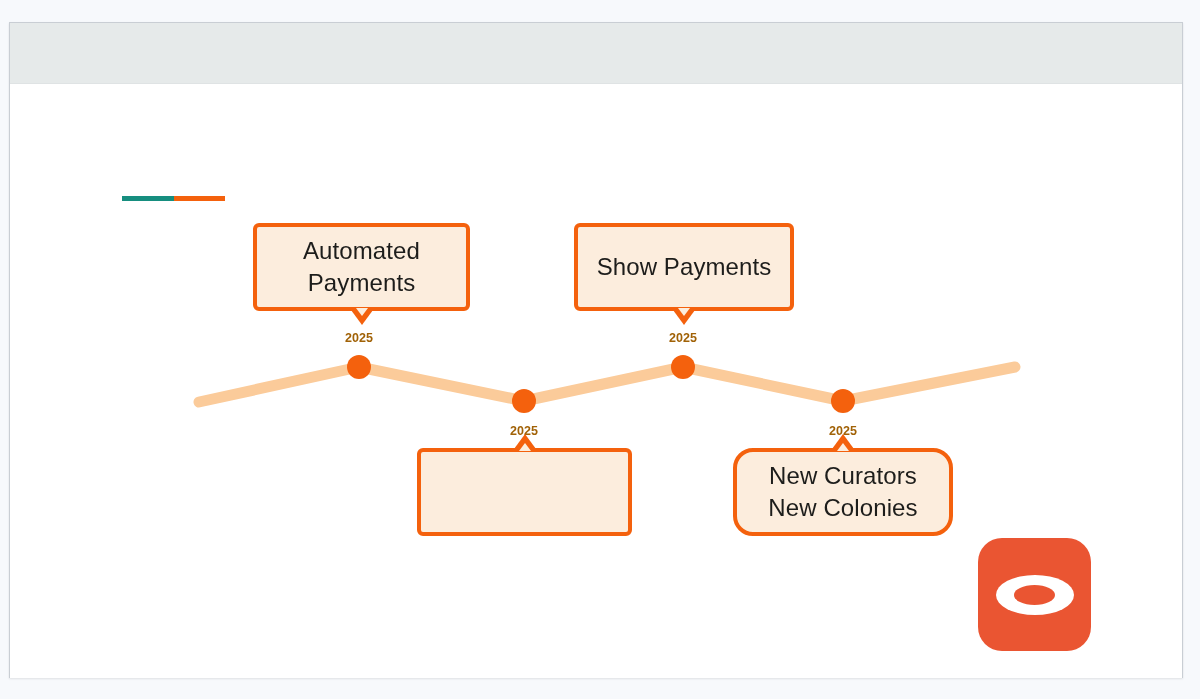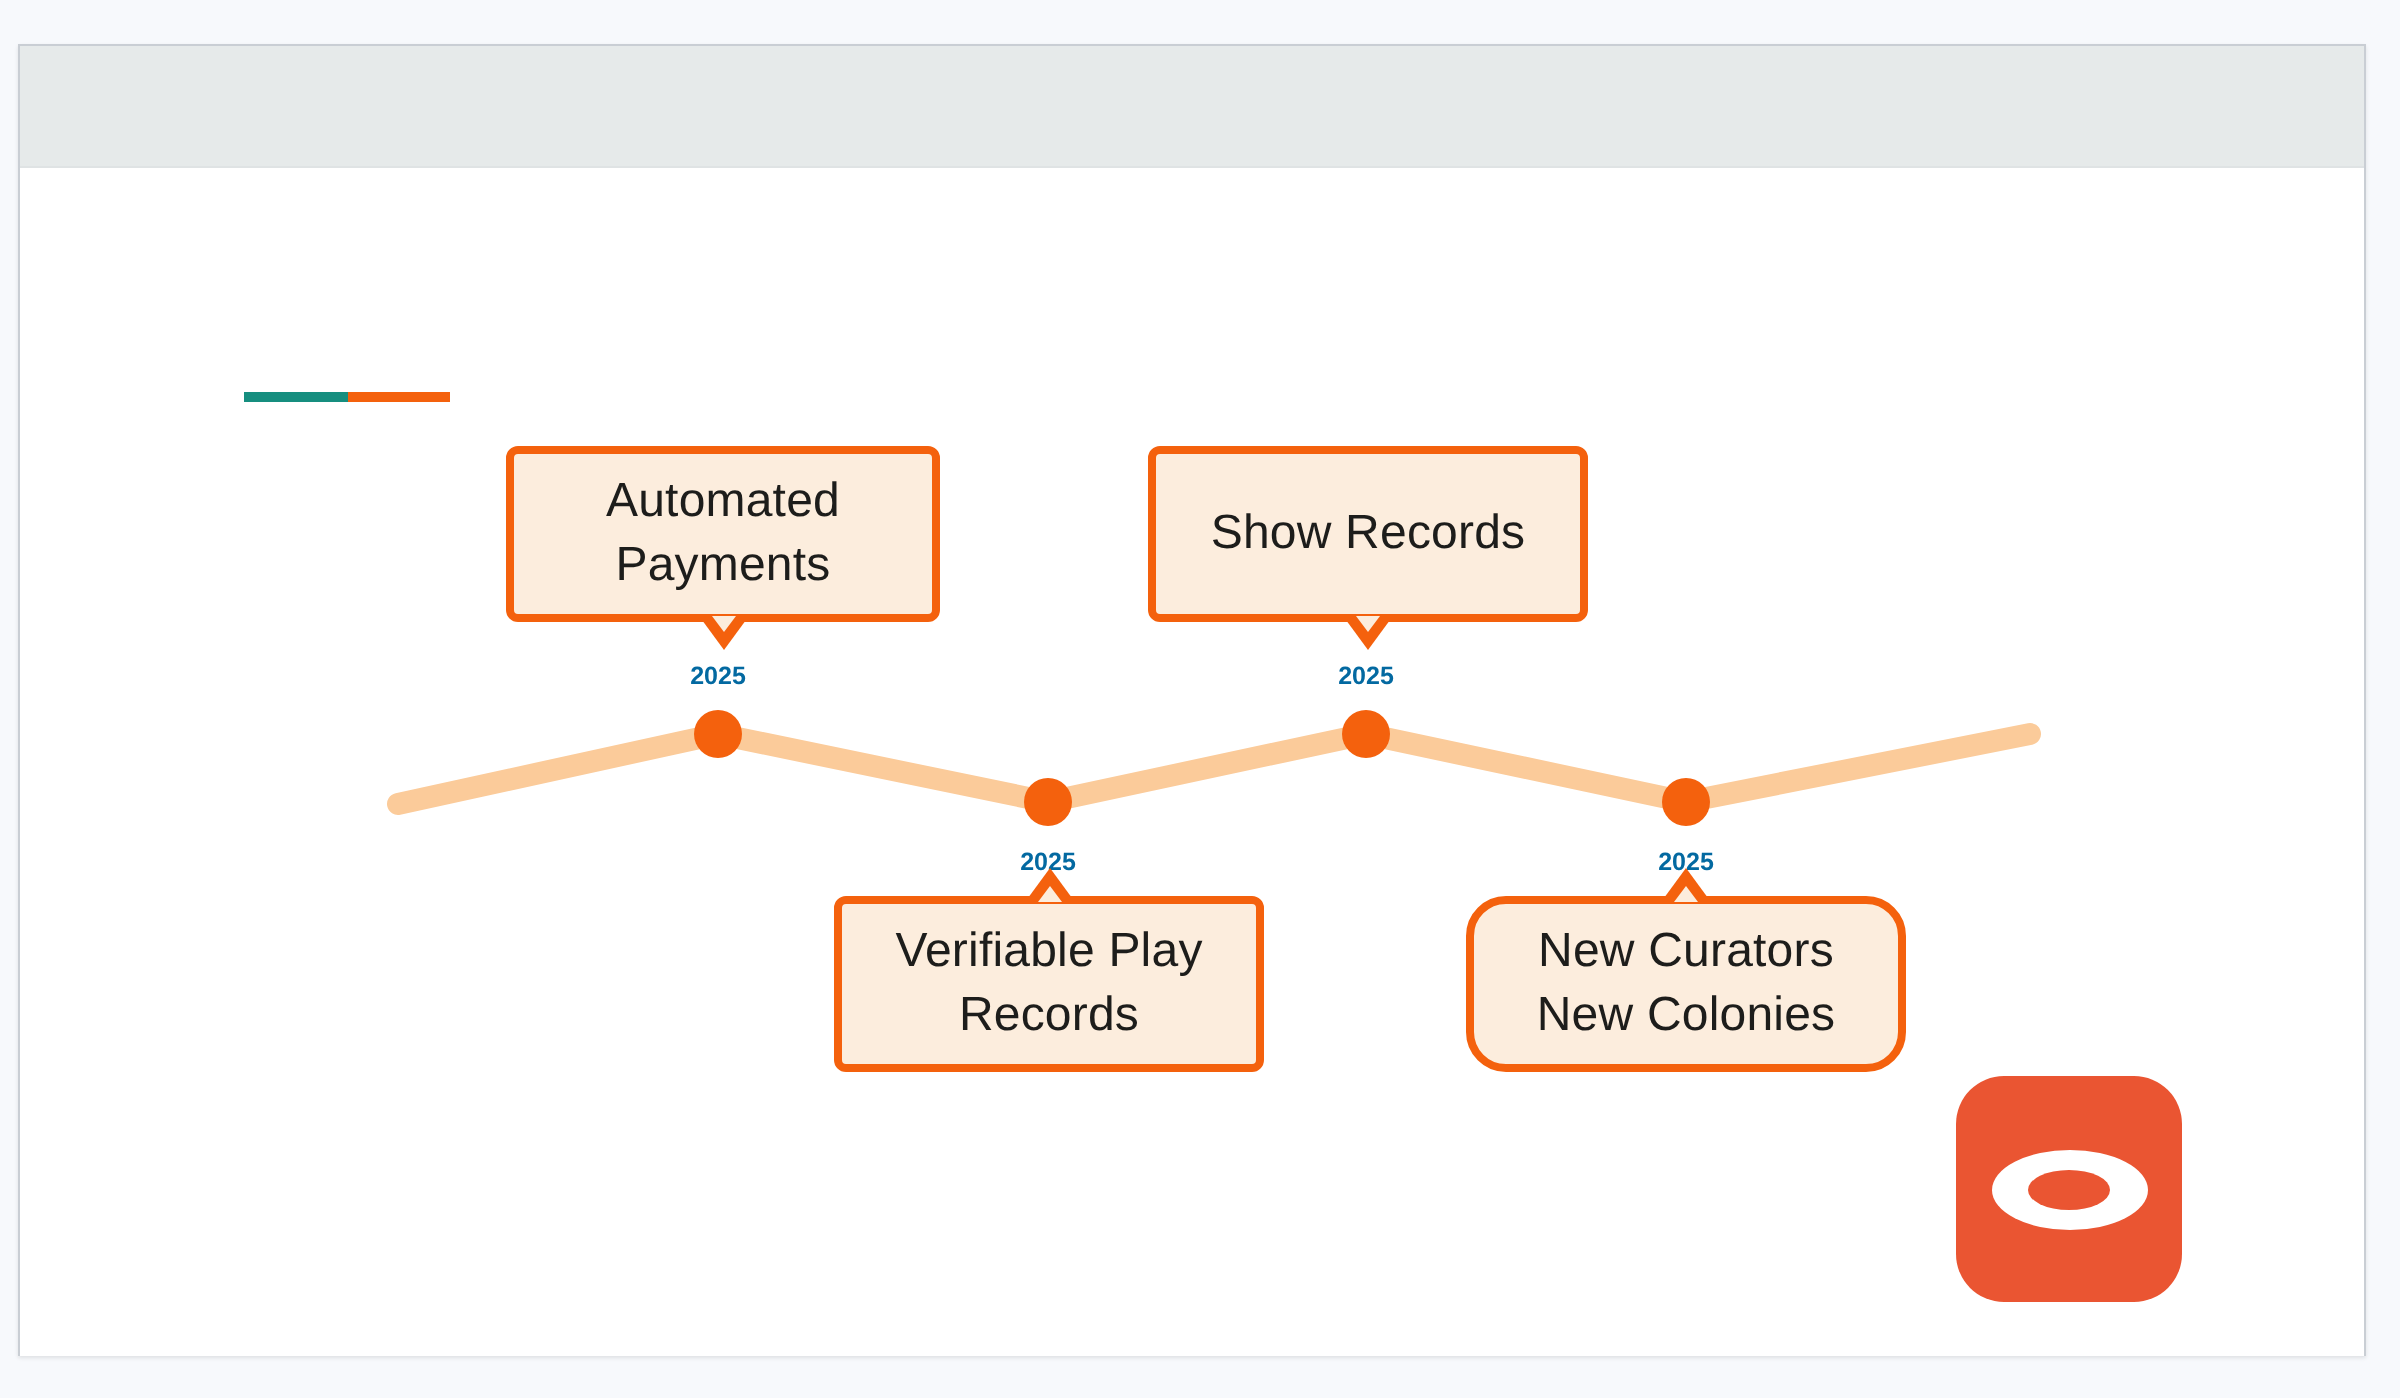--- a/index.html
+++ b/index.html
@@ -134,21 +134,21 @@
   #callout-1 { left: 407px; top: 364px; width: 215px; height: 88px; }
   #callout-2 { left: 564px; top: 139px; width: 220px; height: 88px; }
   #callout-3 { left: 723px; top: 364px; width: 220px; height: 88px; border-radius: 20px; }
 
   
   .year-label {
     position: absolute;
     font-family: "Liberation Sans", sans-serif;
     font-size: 12.5px;
     font-weight: bold;
-    color: #0369a1;
+    color: #a16207;
     text-align: center;
     width: 70px;
     margin-left: -35px;
   }
   #year-0 { left: 349px; top: 247px; }
   #year-1 { left: 514px; top: 340px; }
   #year-2 { left: 673px; top: 247px; }
   #year-3 { left: 833px; top: 340px; }
 
   
@@ -210,28 +210,26 @@
       <div class="year-label" id="year-3">2025</div>
 
       <div class="callout down" id="callout-0">
         <div class="ctext">Automated
 Payments</div>
         <div class="tail outer"></div>
         <div class="tail inner"></div>
       </div>
 
       <div class="callout down" id="callout-2">
-        <div class="ctext">Show Records</div>
+        <div class="ctext">Show Payments</div>
         <div class="tail outer"></div>
         <div class="tail inner"></div>
       </div>
 
       <div class="callout up" id="callout-1">
-        <div class="ctext">Verifiable Play
-Records</div>
         <div class="tail outer"></div>
         <div class="tail inner"></div>
       </div>
 
       <div class="callout up" id="callout-3">
         <div class="ctext">New Curators
 New Colonies</div>
         <div class="tail outer"></div>
         <div class="tail inner"></div>
       </div>

